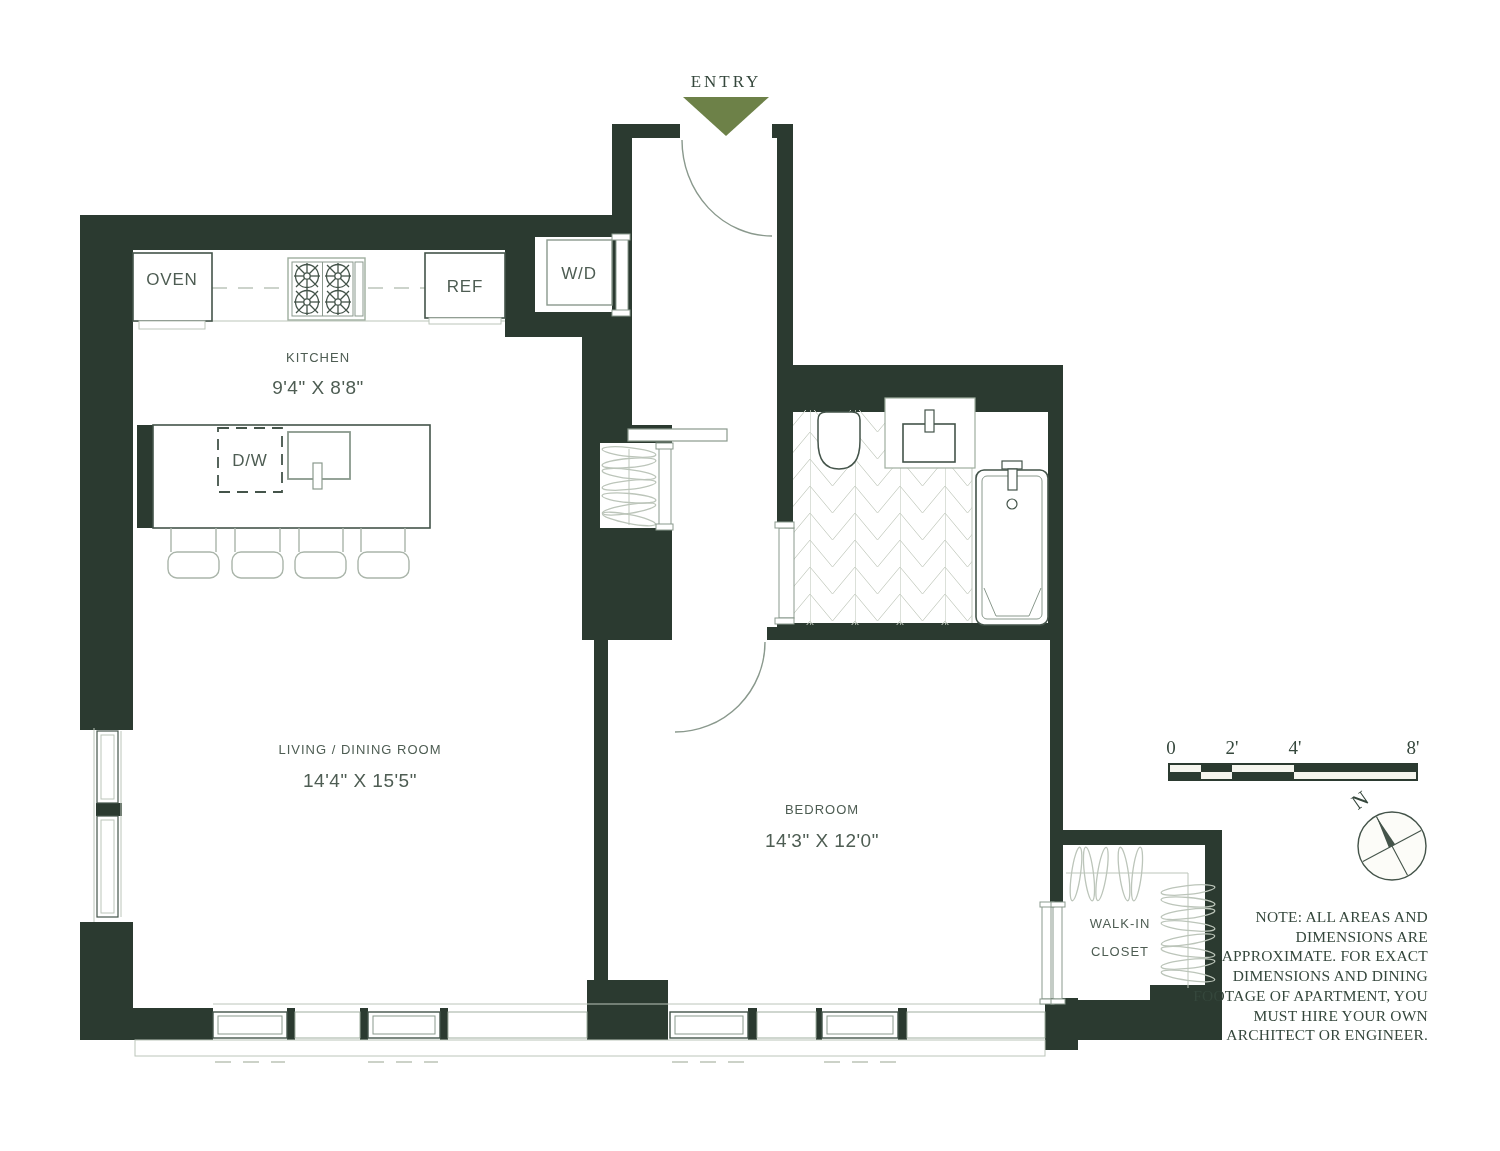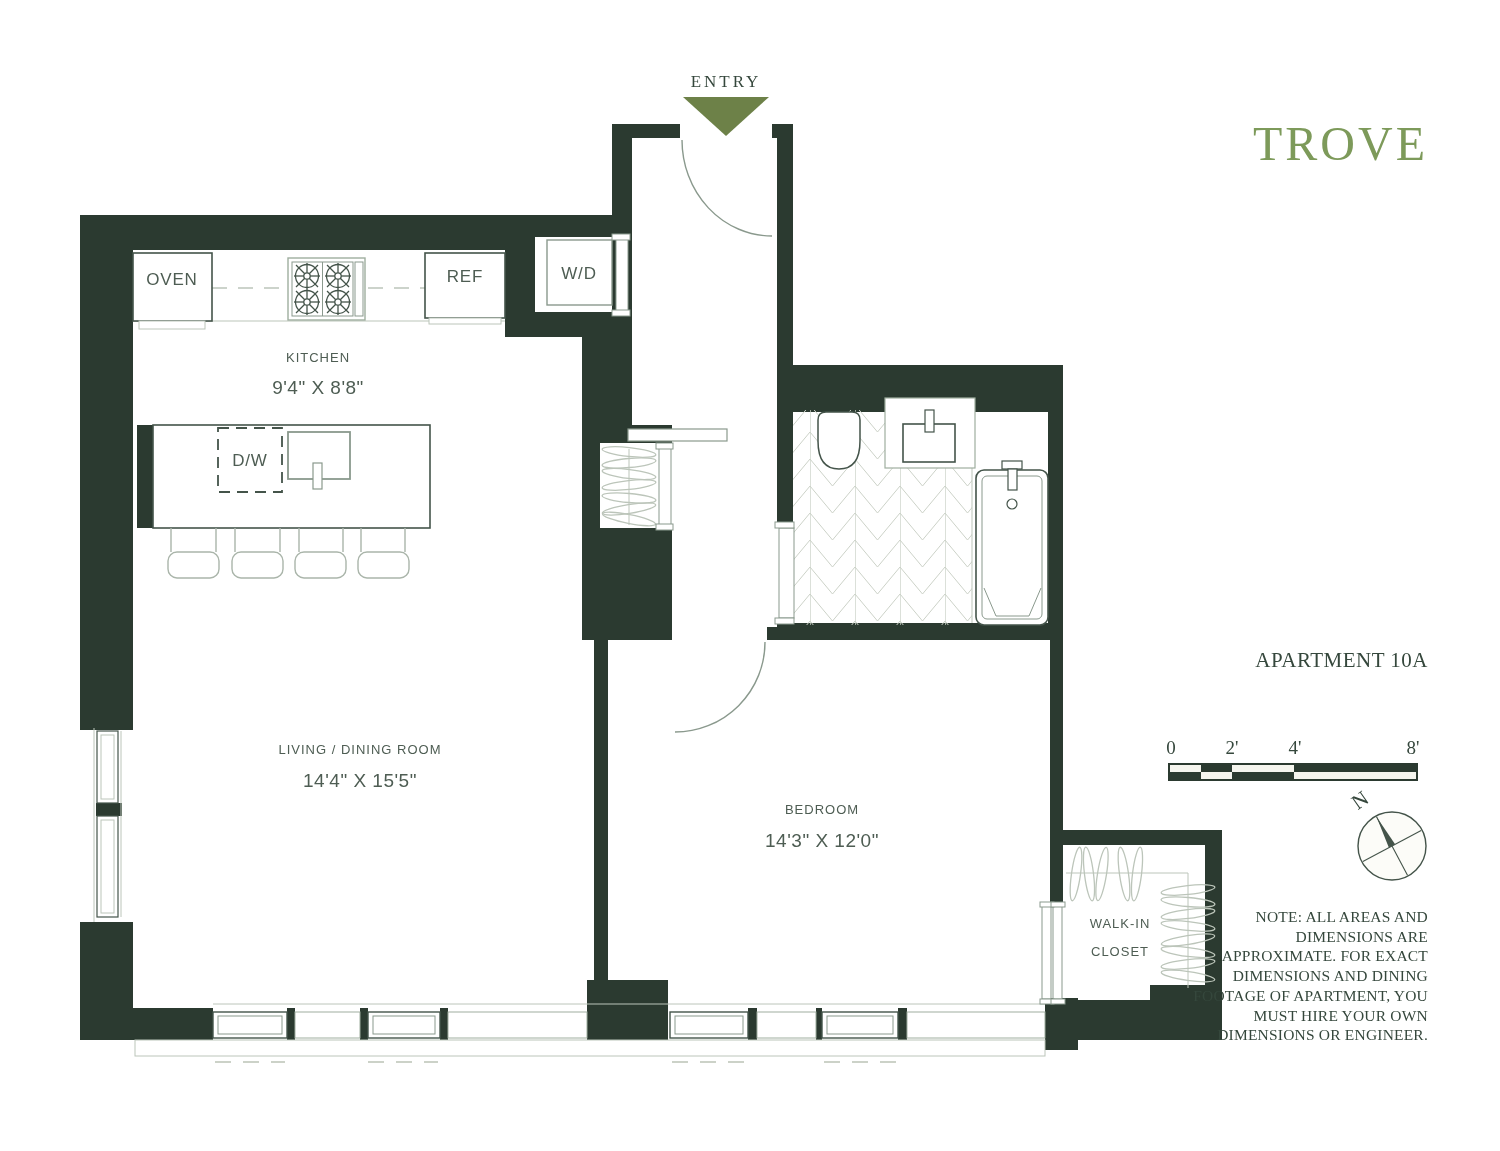--- a/index.html
+++ b/index.html
@@ -252,40 +252,38 @@
           <line x1="-33" x2="33"></line>
         <polygon points="-3.5,0 3.5,0 0,-33" style="fill:var(--fixture-stroke)" stroke="none"></polygon>
       </g>
       <text transform="translate(1364 806) rotate(-35)" text-anchor="middle" style="fill:var(--serif-text);font-family:'Liberation Serif',serif;font-size:21px">N</text>
     </g>
   </svg>
 
   <div class="entry-label" style="left:726px;top:72px">ENTRY</div>
 
   <div class="applabel" style="left:172px;top:270px">OVEN</div>
-  <div class="applabel" style="left:465px;top:267px">REF</div>
+  <div class="applabel" style="left:465px;top:277px">REF</div>
   <div class="applabel" style="left:579px;top:264px">W/D</div>
   <div class="applabel" style="left:250px;top:451px">D/W</div>
 
   <div class="rlabel" style="left:318px;top:350px">KITCHEN</div>
   <div class="dlabel" style="left:318px;top:377px">9'4" X 8'8"</div>
 
   <div class="rlabel" style="left:360px;top:742px">LIVING / DINING ROOM</div>
   <div class="dlabel" style="left:360px;top:770px">14'4" X 15'5"</div>
 
   <div class="rlabel" style="left:822px;top:802px">BEDROOM</div>
   <div class="dlabel" style="left:822px;top:830px">14'3" X 12'0"</div>
 
   <div class="rlabel" style="left:1120px;top:916px">WALK-IN</div>
   <div class="rlabel" style="left:1120px;top:944px">CLOSET</div>
 
-  <div class="logo">TROVE</div>
 
   <div class="address">
-    <div>APARTMENT 10A</div>
   </div>
 
   <div class="tick" style="left:1171px;top:737px">0</div>
   <div class="tick" style="left:1232px;top:737px">2'</div>
   <div class="tick" style="left:1295px;top:737px">4'</div>
   <div class="tick" style="left:1413px;top:737px">8'</div>
 
   <div class="scalebar">
     <div class="row">
       <span class="seg light" style="width:31px"></span>
@@ -301,16 +299,16 @@
     </div>
   </div>
 
   <div class="note">
     <div>NOTE: ALL AREAS AND</div>
     <div>DIMENSIONS ARE</div>
     <div>APPROXIMATE. FOR EXACT</div>
     <div>DIMENSIONS AND DINING</div>
     <div>FOOTAGE OF APARTMENT, YOU</div>
     <div>MUST HIRE YOUR OWN</div>
-    <div>DIMENSIONS OR ENGINEER.</div>
+    <div>ARCHITECT OR ENGINEER.</div>
   </div>
 
 </div>
 
 </body></html>

